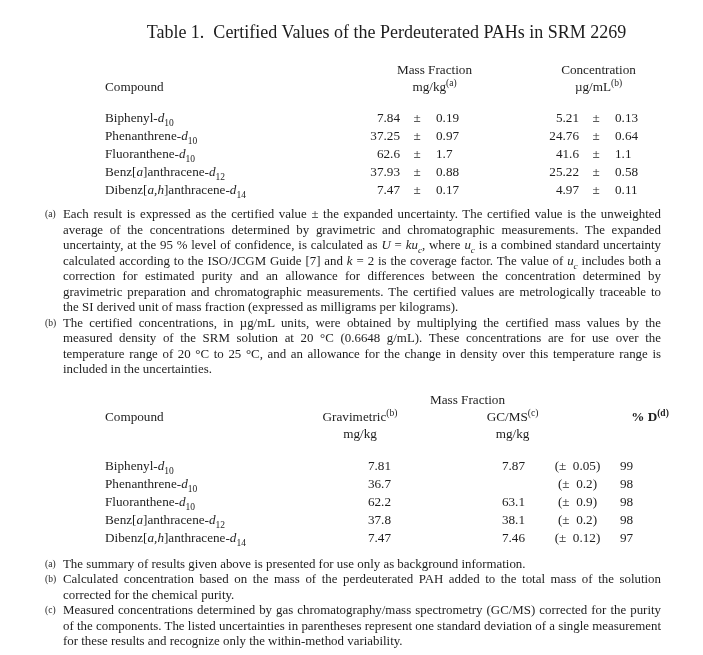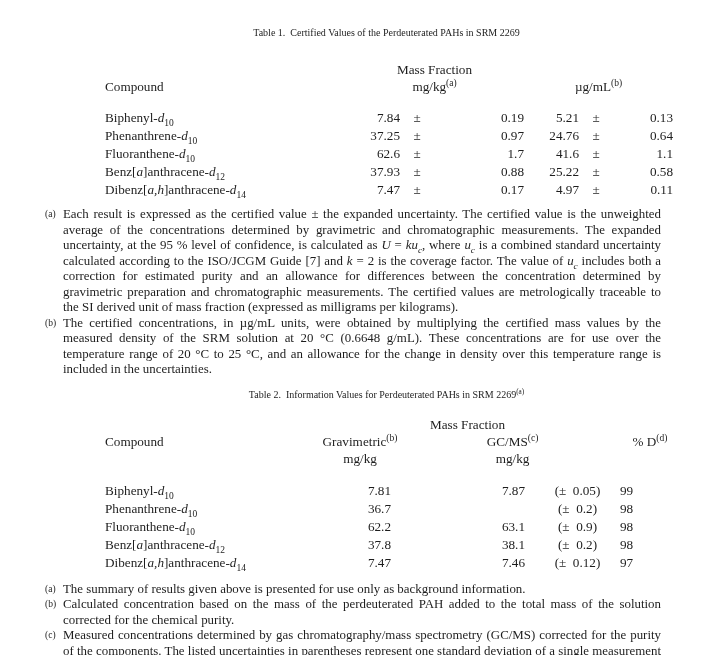--- a/index.html
+++ b/index.html
@@ -5,37 +5,37 @@
   html,body { margin:0; padding:0; }
   body {
     width:703px; height:655px; overflow:hidden;
     background:#ffffff; color:#1d1d1d;
     font-family:"Liberation Serif", serif;
   }
   .doc { padding-top:24px; }
 
   .doc-title {
     margin-left:70px; width:633px; text-align:center;
-    font-size:10px; line-height:17px; white-space:pre-wrap;
+    font-size:18px; line-height:17px; white-space:pre-wrap;
   }
 
   
   .t1-head, .t1-body {
     display:grid;
     grid-template-columns:240px 55px 34px 90px 55px 34px 60px;
     margin-left:105px; font-size:13.2px;
   }
   .t1-head { margin-top:20px; line-height:17px; }
   .t1-body { margin-top:14px; line-height:18px; }
   .t1 .c1 { grid-column:1; }
   .span-a { grid-column:2 / span 3; text-align:center; }
   .span-b { grid-column:5 / span 3; text-align:center; }
   .num  { text-align:right; }
   .pm   { text-align:center; }
-  .unc  { text-align:right; padding-left:2px; }
+  .unc  { text-align:left; padding-left:2px; }
 
   
   .fnotes1 { margin:8px 0 0 45px; width:616px; }
   .fnotes2 { margin:10px 0 0 45px; width:616px; }
   .fn { display:flex; font-size:12.9px; line-height:15.5px; }
   .fn-marker { flex:0 0 18px; font-size:9.5px; padding-top:0px; }
   .fn-body { flex:1; text-align:justify; }
   .sup { vertical-align:super; font-size:0.72em; line-height:0; }
   .sub { vertical-align:sub;  font-size:0.72em; line-height:0; }
 
@@ -45,36 +45,37 @@
     display:grid;
     grid-template-columns:210px 90px 130px 85px 60px;
     margin-left:105px; font-size:13.2px;
   }
   .t2-head { margin-top:13px; line-height:17px; }
   .t2-body { margin-top:15px; line-height:18px; }
   .t2c1   { grid-column:1; }
   .t2grav { grid-column:2; text-align:center; }
   .t2span-mf   { grid-column:2 / span 3; text-align:center; }
   .t2span-gcms { grid-column:3 / span 2; text-align:center; }
-  .t2pctd { grid-column:5; text-align:center; }
+  .t2pctd { grid-column:5; text-align:center;font-weight:bold; }
   .gravnum { grid-column:2; text-align:right; padding-right:14px; }
   .gcmsnum { grid-column:3; text-align:right; padding-right:10px; }
   .paren   { grid-column:4; text-align:center; white-space:pre-wrap; }
   .pctdnum { grid-column:5; }
 </style>
 </head>
 <body>
 
 <div class="doc">
 
   <div class="doc-title">Table 1.  Certified Values of the Perdeuterated PAHs in SRM 2269</div>
 
   <div class="t1 t1-head">
     <div class="c1"></div>
     <div class="span-a">Mass Fraction</div>
+    <div class="span-b">Concentration</div>
     <div class="c1">Compound</div>
     <div class="span-a"><span>mg/kg</span><span class="sup">(a)</span></div>
     <div class="span-b"><span>µg/mL</span><span class="sup">(b)</span></div>
   </div>
 
   <div class="t1 t1-body">
     <div class="c1"><span>Biphenyl-</span><span style="font-style: italic;">d</span><span class="sub">10</span></div>
     <div class="num">7.84</div>
     <div class="pm">±</div>
     <div class="unc">0.19</div>
@@ -119,21 +120,20 @@
     <div class="fn">
       <span class="fn-marker">(a)</span>
       <div class="fn-body"><span>Each result is expressed as the certified value ± the expanded uncertainty.  The certified value is the unweighted average of the concentrations determined by gravimetric and chromatographic measurements.  The expanded uncertainty, at the 95 % level of confidence, is calculated as </span><span style="font-style: italic;">U</span><span> = </span><span style="font-style: italic;">ku</span><span class="sub" style="font-style: italic;">c</span><span>, where </span><span style="font-style: italic;">u</span><span class="sub" style="font-style: italic;">c</span><span> is a combined standard uncertainty calculated according to the ISO/JCGM Guide [7] and </span><span style="font-style: italic;">k</span><span> = 2 is the coverage factor.  The value of </span><span style="font-style: italic;">u</span><span class="sub" style="font-style: italic;">c</span><span> includes both a correction for estimated purity and an allowance for differences between the concentration determined by gravimetric preparation and chromatographic measurements.  The certified values are metrologically traceable to the SI derived unit of mass fraction (expressed as milligrams per kilograms).</span></div>
     </div>
     <div class="fn">
       <span class="fn-marker">(b)</span>
       <div class="fn-body"><span>The certified concentrations, in µg/mL units, were obtained by multiplying the certified mass values by the measured density of the SRM solution at 20 °C (0.6648 g/mL).  These concentrations are for use over the temperature range of 20 °C to 25 °C, and an allowance for the change in density over this temperature range is included in the uncertainties.</span></div>
     </div>
   </div>
 
-  <div class="doc-title title2"><span>Table 2.  Information Values for Perdeuterated PAHs in SRM 2269</span><span class="sup">(a)</span></div>
 
   <div class="t2-head">
     <div class="t2c1"></div>
     <div class="t2span-mf">Mass Fraction</div>
     <div class="t2pctd"></div>
     <div class="t2c1">Compound</div>
     <div class="t2grav"><span>Gravimetric</span><span class="sup">(b)</span></div>
     <div class="t2span-gcms"><span>GC/MS</span><span class="sup">(c)</span></div>
     <div class="t2pctd"><span>% D</span><span class="sup">(d)</span></div>
     <div class="t2c1"></div>

